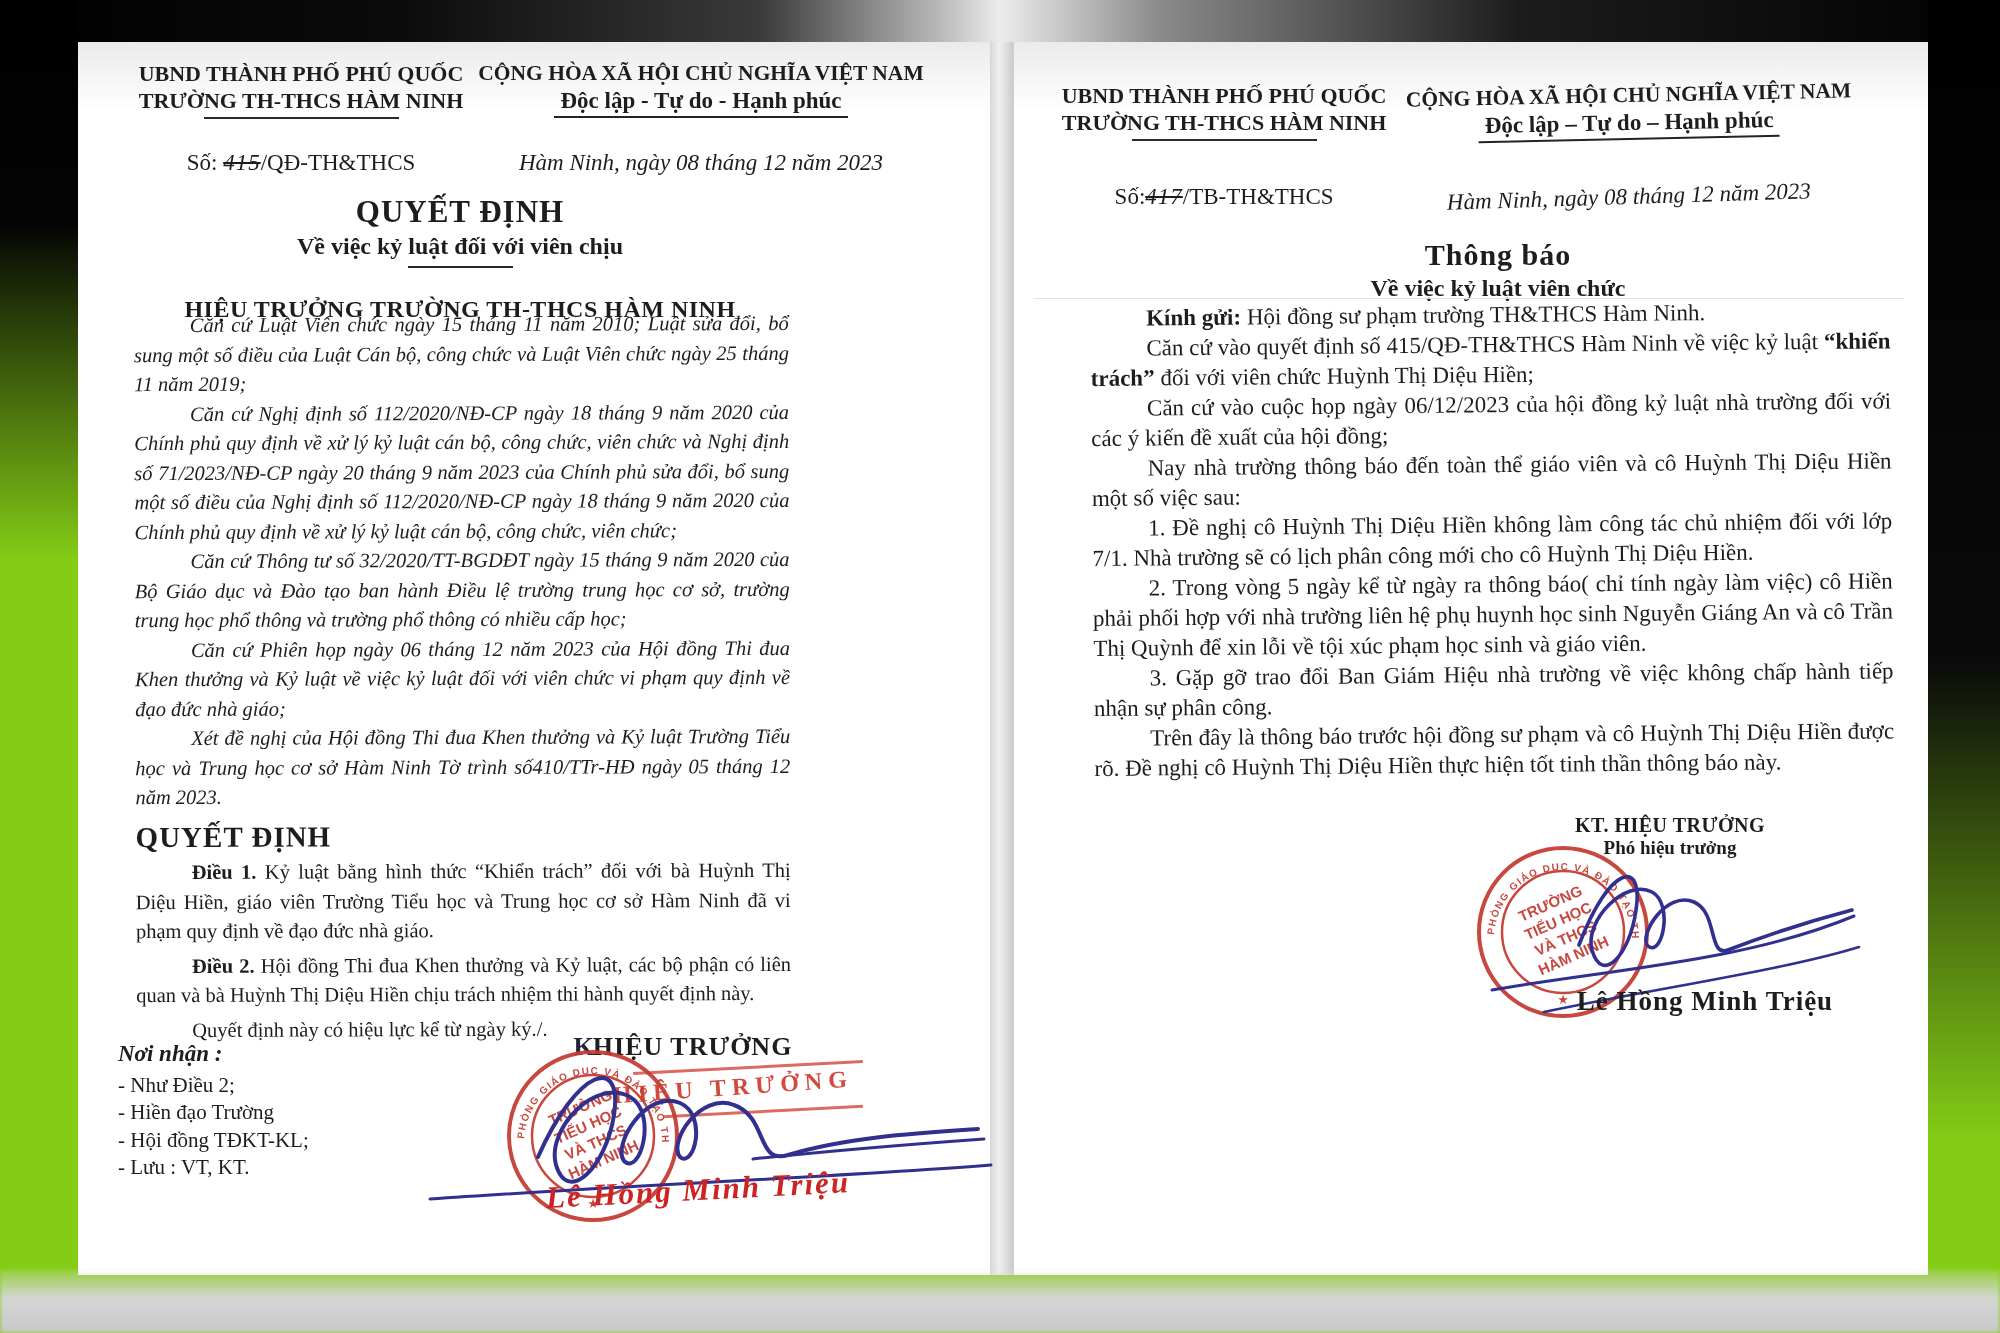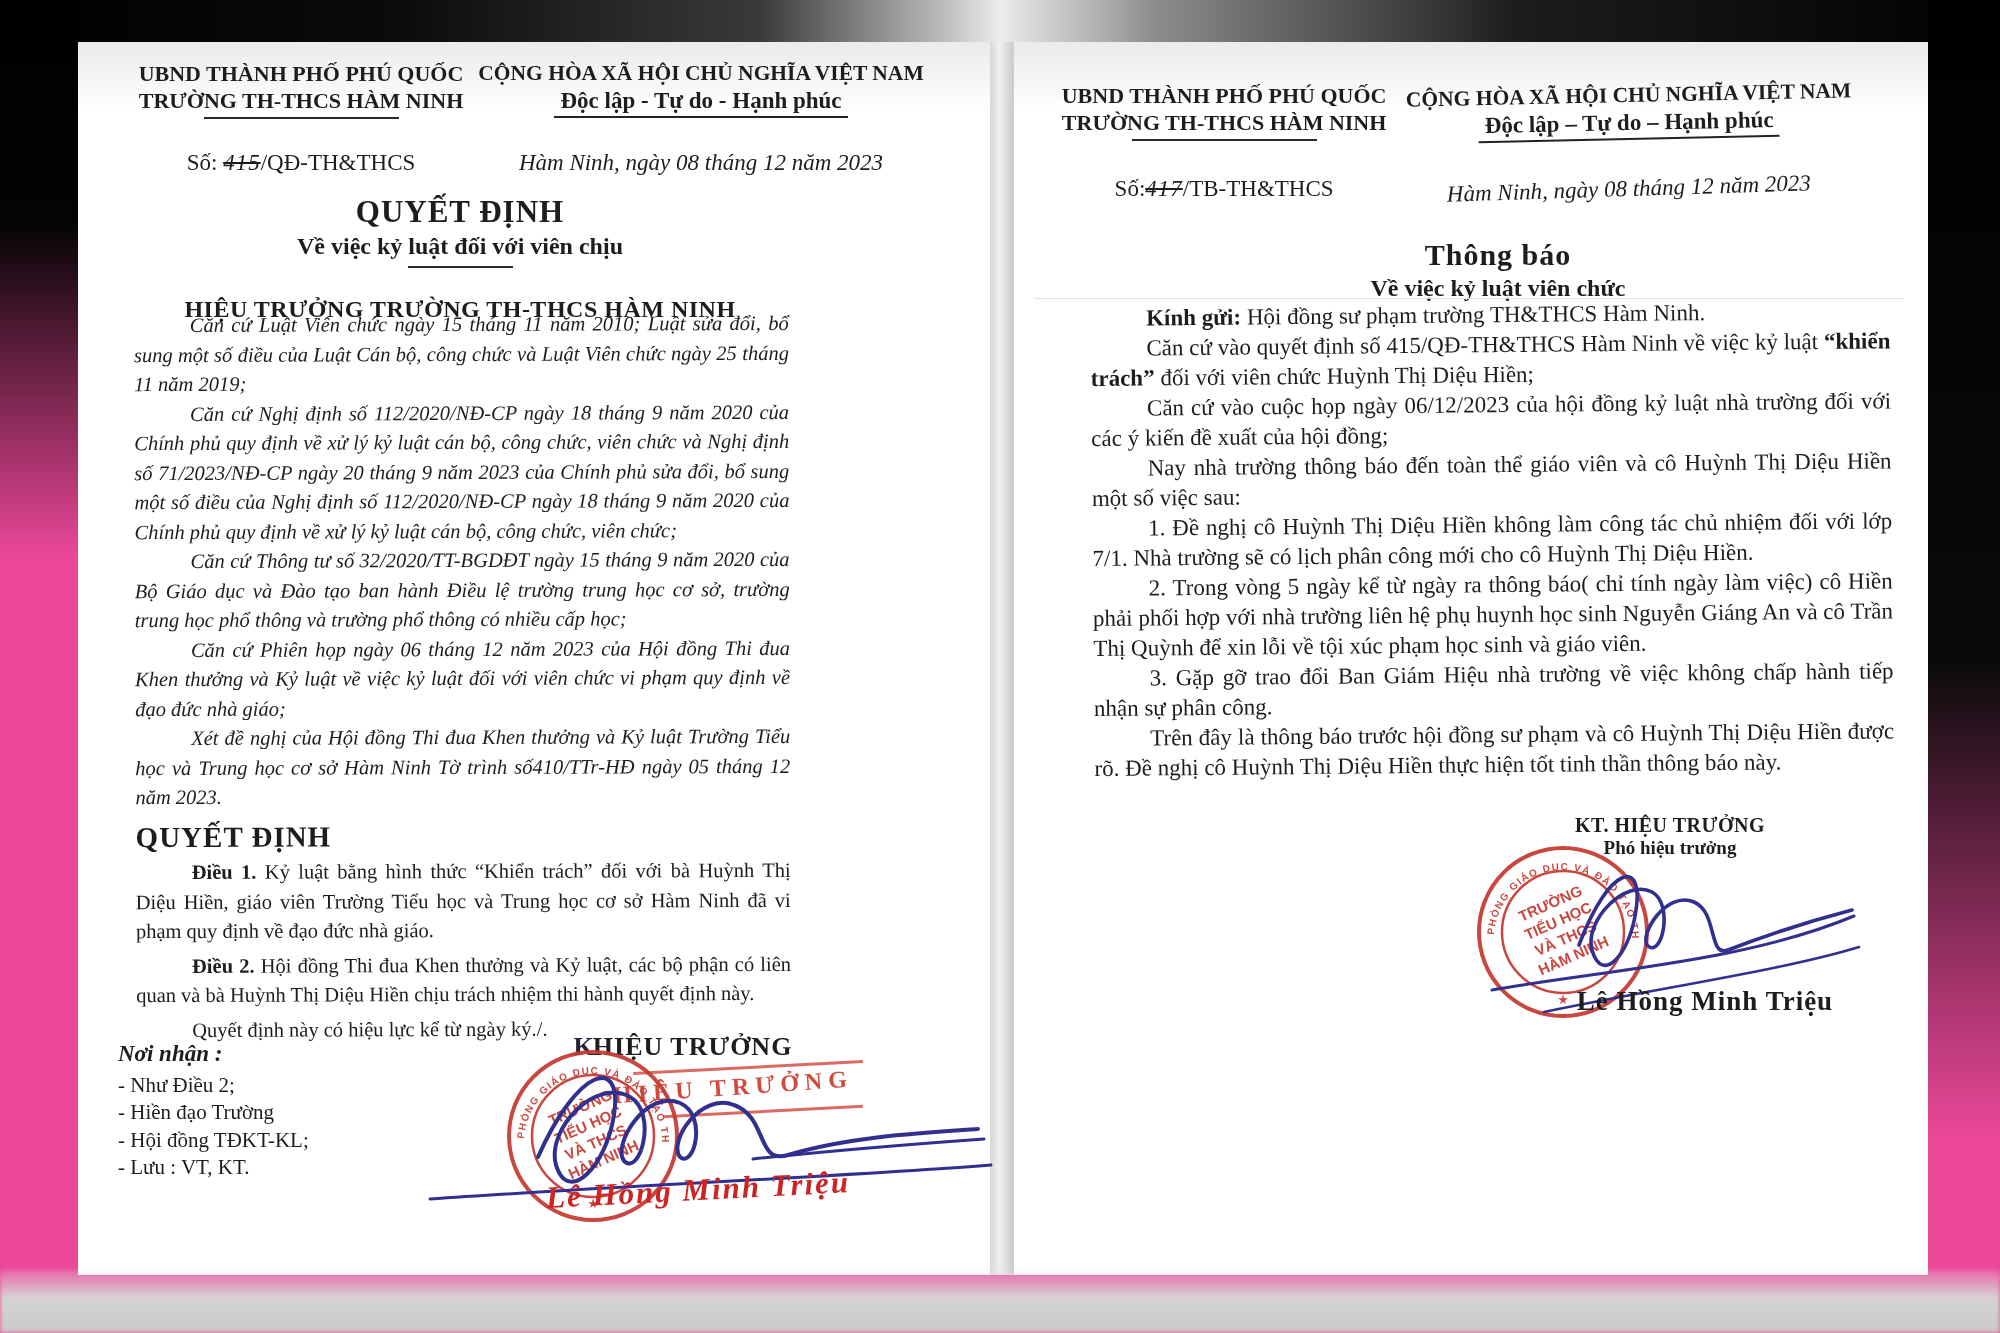--- a/index.html
+++ b/index.html
@@ -1,17 +1,17 @@
 <!DOCTYPE html>
 <html><head>
 <meta charset="utf-8">
 <style>
   html,body{margin:0;padding:0;background:#000;}
   .stage{position:relative;width:2000px;height:1333px;overflow:hidden;
-         background:#ec4899;font-family:"Liberation Serif","DejaVu Serif",serif;color:#1d1d1d;}
+         background:#84cc16;font-family:"Liberation Serif","DejaVu Serif",serif;color:#1d1d1d;}
   
   .band-top{position:absolute;left:0;top:0;width:2000px;height:42px;
     background:linear-gradient(90deg,#000 0%,#0b0b0b 20%,#3a3a3a 38%,#b9b9b9 47%,#ececec 50%,#8a8a8a 58%,#1c1c1c 76%,#000 100%);}
   .edge-left{position:absolute;left:0;top:0;width:78px;height:560px;
     background:linear-gradient(to bottom,#000 0%,#040404 40%,rgba(0,0,0,0) 100%);}
   .edge-right{position:absolute;left:1928px;top:0;width:72px;height:1140px;
     background:linear-gradient(to bottom,#000 0%,#0a0a0a 58%,rgba(0,0,0,0) 100%);}
   .band-bottom{position:absolute;left:0;top:1270px;width:2000px;height:63px;
     background:linear-gradient(to bottom,rgba(230,230,230,.2) 0%,#d5d5d5 45%,#c9c9c9 100%);filter:blur(2px);}
   .divider{position:absolute;left:984px;top:42px;width:34px;height:1233px;
@@ -151,21 +151,21 @@
         <div>UBND THÀNH PHỐ PHÚ QUỐC</div>
         <div>TRƯỜNG TH-THCS HÀM NINH</div>
         <div class="hline" style="width:185px;"></div>
       </div>
       <div class="c2" style="transform:rotate(-1.2deg);">
         <div class="motto1">CỘNG HÒA XÃ HỘI CHỦ NGHĨA VIỆT NAM</div>
         <span class="motto2">Độc lập – Tự do – Hạnh phúc</span>
       </div>
     </div>
 
-    <div class="numdate" style="left:40px;top:134px;width:810px;">
+    <div class="numdate" style="left:40px;top:142px;width:810px;">
       <div class="c1"><span>Số:</span><span class="handnum">417</span><span>/TB-TH&amp;THCS</span></div>
       <div class="c2" style="transform:rotate(-1.8deg);">Hàm Ninh, ngày  08 tháng 12 năm 2023</div>
     </div>
 
     <div class="titleblock" style="left:84px;top:196px;width:800px;">
       <div class="t1" style="font-size:30px;">Thông báo</div>
       <div class="t2">Về việc kỷ luật viên chức</div>
     </div>
 
     <div class="faintline" style="left:20px;top:256px;width:870px;"></div>

